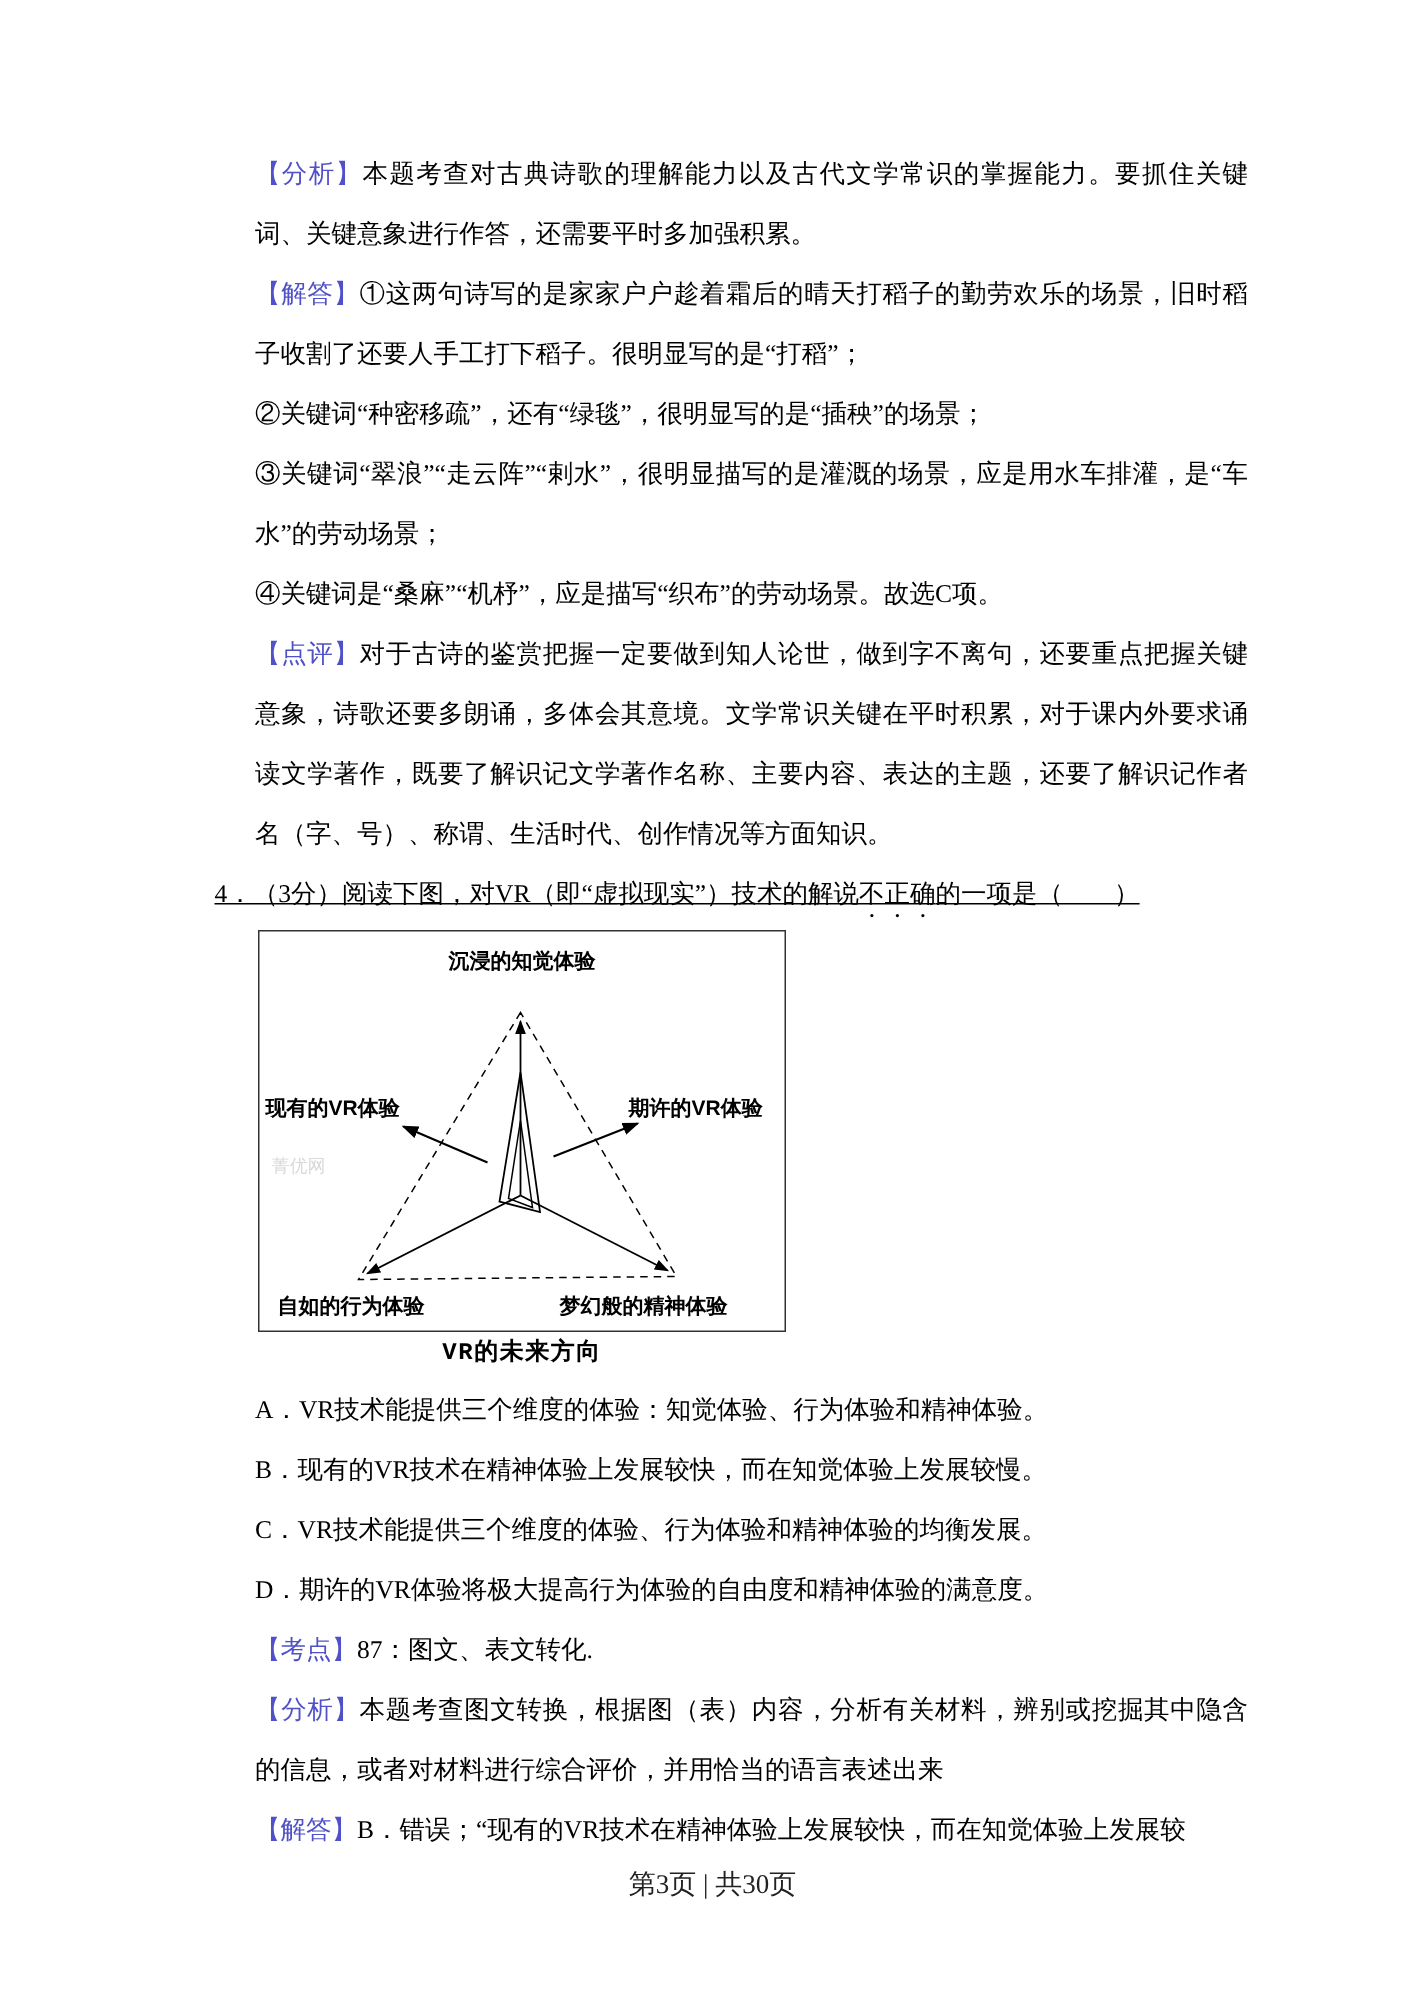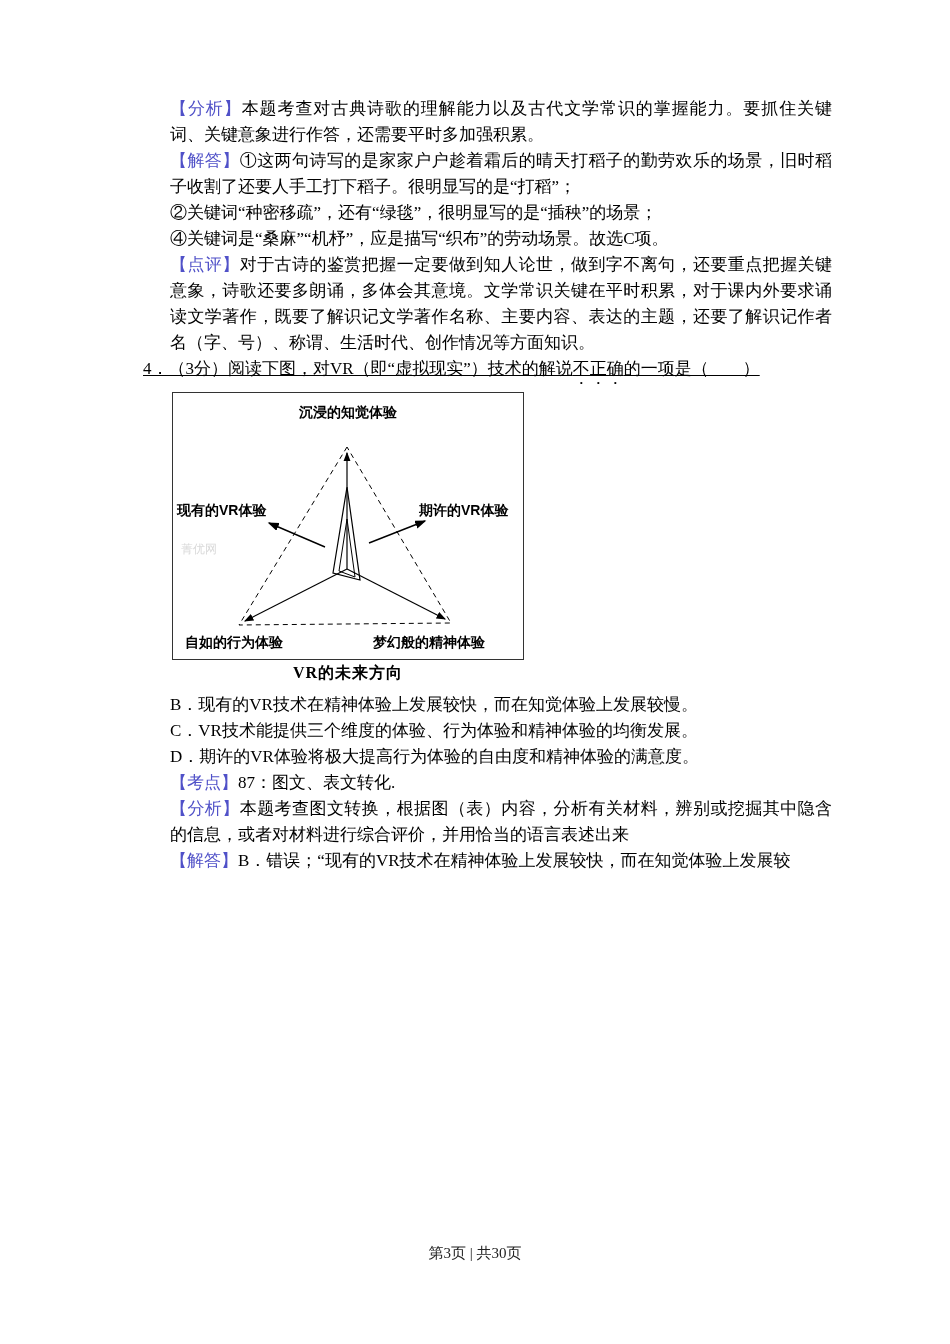--- a/index.html
+++ b/index.html
@@ -7,21 +7,21 @@
   body {
     position:relative;
     background:#ffffff;
     color:#000;
     font-family:"Liberation Serif","DejaVu Serif",serif;
     overflow:hidden;
   }
   main { position:absolute; left:170px; top:96px; width:662px; }
   p.para {
     font-size:17px;
-    line-height:26px;
+    line-height:40px;
     text-align:justify;
     text-justify:inter-ideograph;
     word-break:break-all;
   }
   .tag { color:#5051C8; }
   p.question { margin-left:-27px;text-decoration:underline; }
   .emph{
     -webkit-text-emphasis:filled dot #000;
     text-emphasis:filled dot #000;
     -webkit-text-emphasis-position:under right;
@@ -41,47 +41,48 @@
     fill:#000;
   }
   .watermark-text {
     font-family:"Liberation Sans","DejaVu Sans",sans-serif;
     font-size:12px;
     fill:#d9d9d9;
   }
   figcaption {
     width:352px;
     text-align:center;
-    font-family:Liberation Serif, serif;
+    font-family:Liberation Mono, monospace;
     font-weight:bold;
     font-size:16px;
     letter-spacing:1px;
     margin-top:3px;
     color:#000;
   }
   footer {
     position:absolute;
     left:0; right:0;
     top:1244px;
     text-align:center;
-    font-size:15px;
+    font-size:18px;
     color:#222;
   }
 </style>
 </head>
 <body>
 
 <main>
 
   <p class="para"><span class="tag">【分析】</span><span>本题考查对古典诗歌的理解能力以及古代文学常识的掌握能力。要抓住关键词、关键意象进行作答，还需要平时多加强积累。</span></p>
 
   <p class="para"><span class="tag">【解答】</span><span>①这两句诗写的是家家户户趁着霜后的晴天打稻子的勤劳欢乐的场景，旧时稻子收割了还要人手工打下稻子。很明显写的是“打稻”；</span></p>
 
   <p class="para"><span>②关键词“种密移疏”，还有“绿毯”，很明显写的是“插秧”的场景；</span></p>
 
+  <p class="para"><span>③关键词“翠浪”“走云阵”“剌水”，很明显描写的是灌溉的场景，应是用水车排灌，是“车水”的劳动场景；</span></p>
 
   <p class="para"><span>④关键词是“桑麻”“机杼”，应是描写“织布”的劳动场景。故选C项。</span></p>
 
 
   <p class="para"><span class="tag">【点评】</span><span>对于古诗的鉴赏把握一定要做到知人论世，做到字不离句，还要重点把握关键意象，诗歌还要多朗诵，多体会其意境。文学常识关键在平时积累，对于课内外要求诵读文学著作，既要了解识记文学著作名称、主要内容、表达的主题，还要了解识记作者名（字、号）、称谓、生活时代、创作情况等方面知识。</span></p>
 
   <p class="para question"><span>4．（3分）阅读下图，对VR（即“虚拟现实”）技术的解说</span><span class="emph">不正确</span><span>的一项是（　　）</span></p>
 
   <figure class="diagram">
     <div class="diagram-box">
@@ -109,20 +110,21 @@
         <text class="dlabel" x="175" y="24" text-anchor="middle">沉浸的知觉体验</text>
         <text class="dlabel" x="4" y="122">现有的VR体验</text>
         <text class="dlabel" x="246" y="122">期许的VR体验</text>
         <text class="dlabel" x="12" y="254">自如的行为体验</text>
         <text class="dlabel" x="200" y="254">梦幻般的精神体验</text>
       </svg>
     </div>
     <figcaption>VR的未来方向</figcaption>
   </figure>
 
+  <p class="para option">A．VR技术能提供三个维度的体验：知觉体验、行为体验和精神体验。</p>
   <p class="para option">B．现有的VR技术在精神体验上发展较快，而在知觉体验上发展较慢。</p>
   <p class="para option">C．VR技术能提供三个维度的体验、行为体验和精神体验的均衡发展。</p>
   <p class="para option">D．期许的VR体验将极大提高行为体验的自由度和精神体验的满意度。</p>
 
   <p class="para"><span class="tag">【考点】</span><span>87：图文、表文转化.</span></p>
 
   <p class="para"><span class="tag">【分析】</span><span>本题考查图文转换，根据图（表）内容，分析有关材料，辨别或挖掘其中隐含的信息，或者对材料进行综合评价，并用恰当的语言表述出来</span></p>
 
   <p class="para"><span class="tag">【解答】</span><span>B．错误；“现有的VR技术在精神体验上发展较快，而在知觉体验上发展较</span></p>
 

